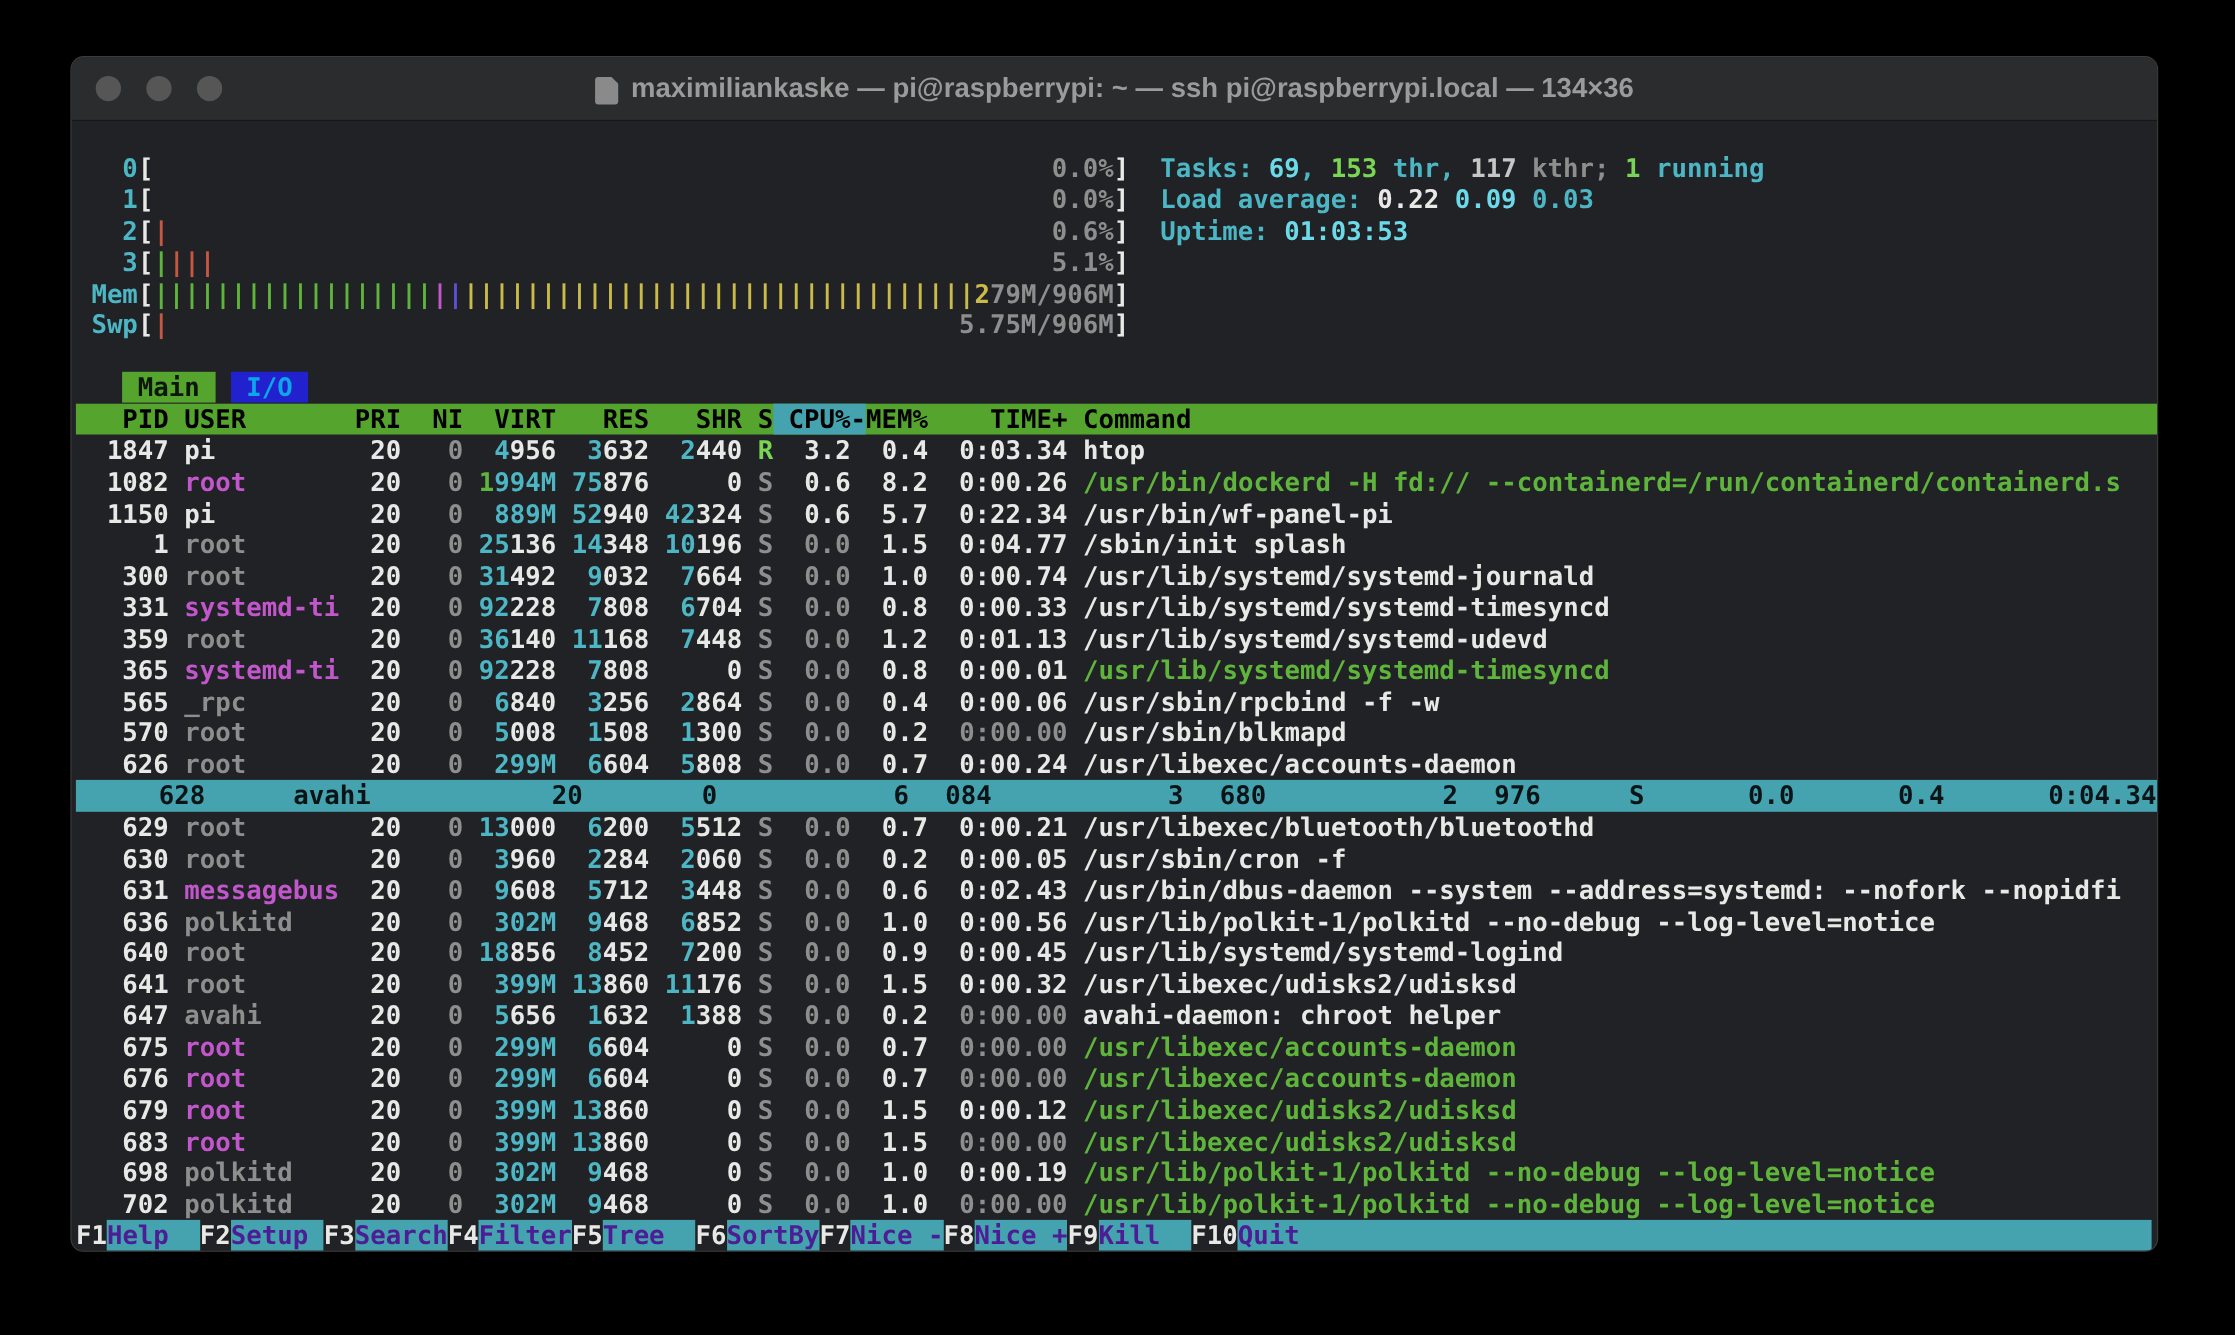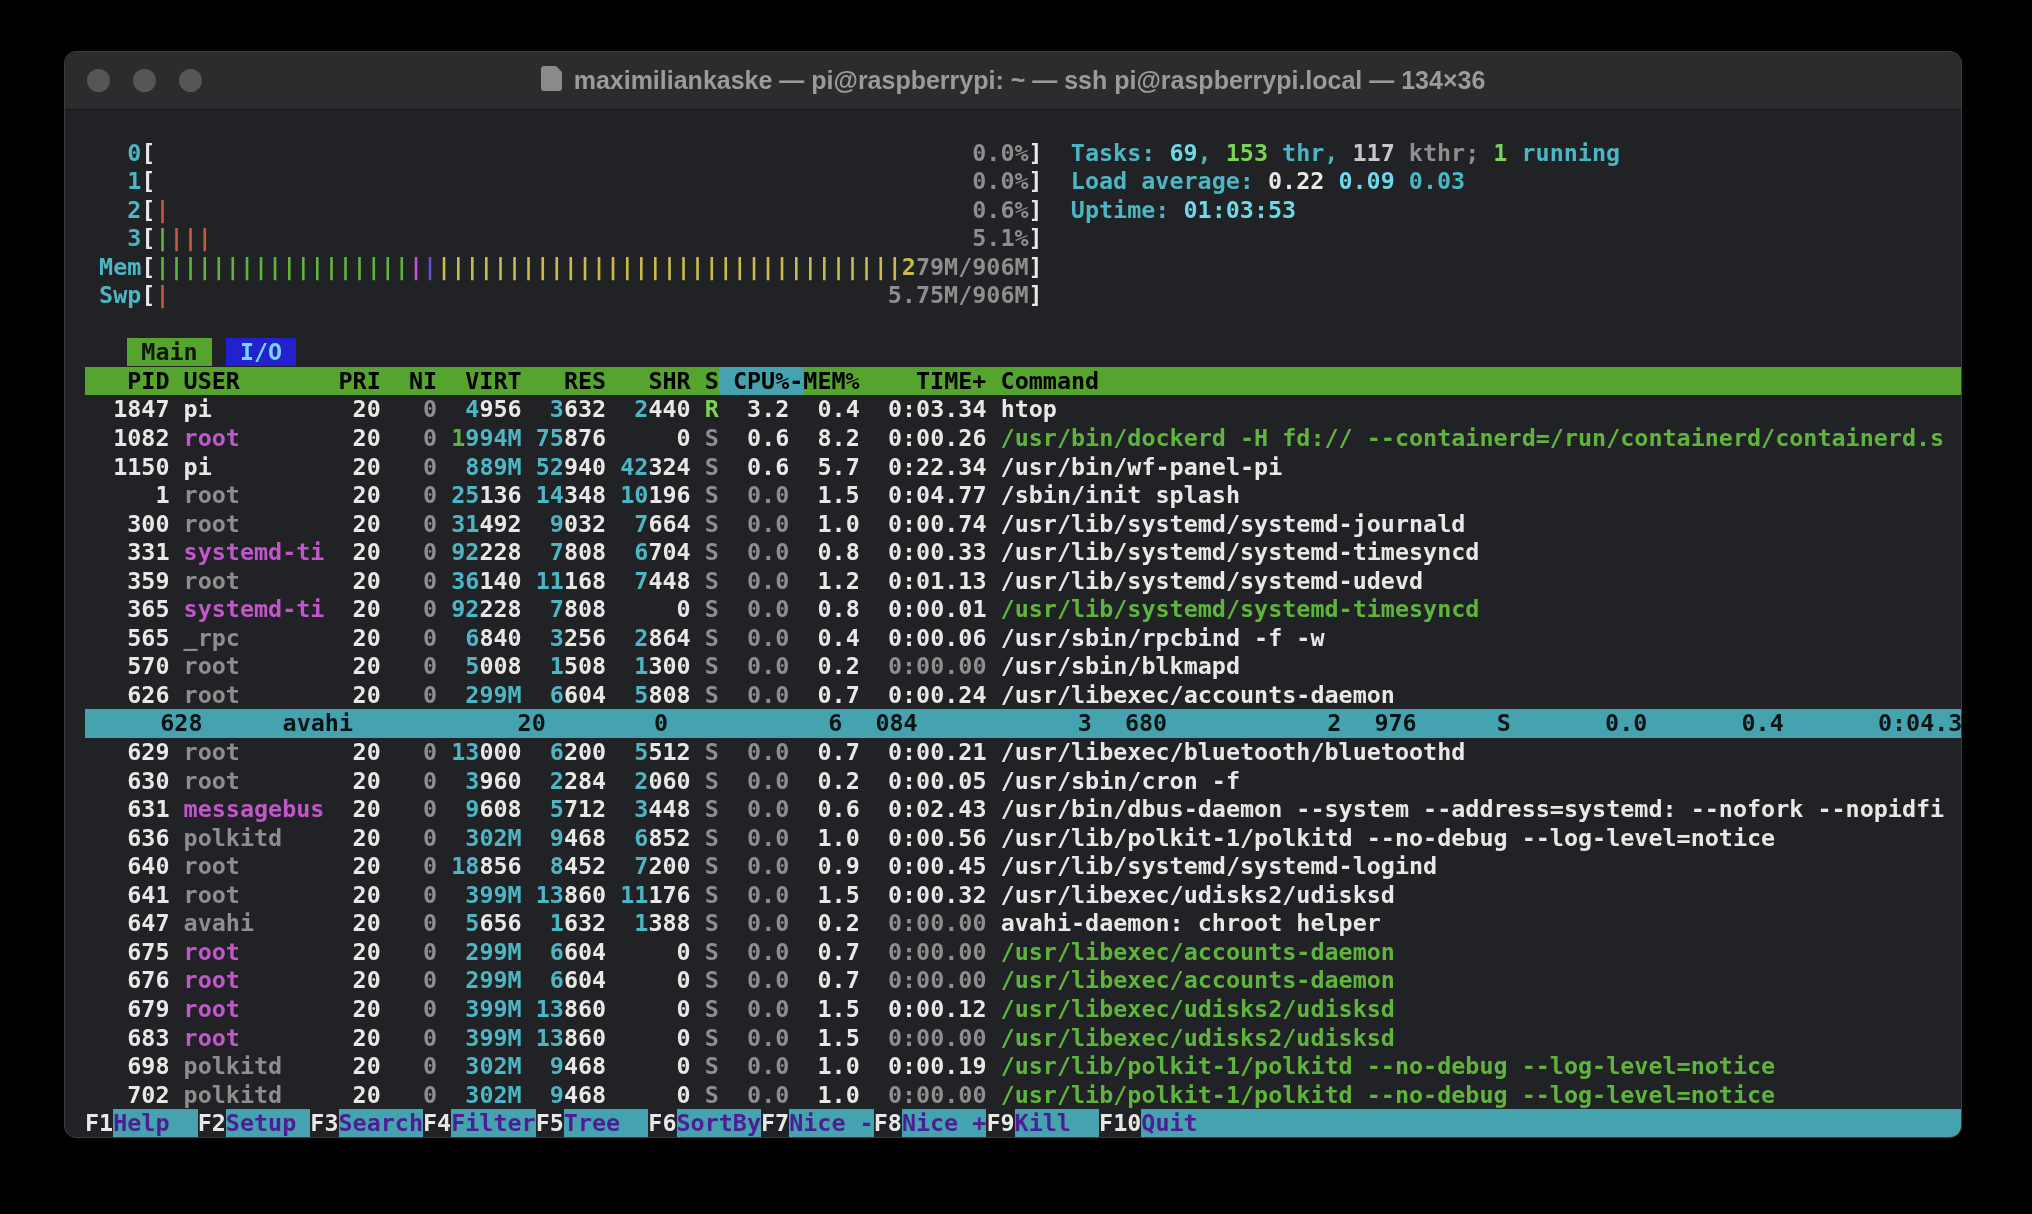--- a/index.html
+++ b/index.html
@@ -22,39 +22,39 @@
   .titlebar {
     height:57px;
     background:var(--titlebar);
     border-bottom:1px solid #171718;
     position:relative;
     display:flex; align-items:center; justify-content:center;
   }
   .lights { position:absolute; left:22px; top:17px; display:flex; gap:23px; }
   .light { width:23px; height:23px; border-radius:50%; background:var(--light_gray); }
   .titlewrap {
-    display:flex; align-items:flex-start; gap:12px;
+    display:flex; align-items:flex-end; gap:12px;
     color:var(--title_text);
     font-family:"Liberation Sans", sans-serif;
     font-size:25px; font-weight:700;
   }
   .doc-icon {
     width:21px; height:25px;
     background:var(--title_text);
     border-radius:3px;
     position:relative; opacity:.85;
   }
   .doc-icon:after {
     content:""; position:absolute; right:-1px; top:-1px;
     border-style:solid; border-width:0 8px 8px 0;
     border-color:transparent var(--titlebar) transparent transparent;
   }
   .term {
     position:absolute; left:0; right:0; top:58px; bottom:0;
-    padding-left:20px;
+    padding-left:4px;
     font-size:23.4px; line-height:28.55px; font-weight:700;
     white-space:pre;
     color:var(--white);
   }
   .row { height:28.55px; }
   .c-white       { color:var(--white); }
   .c-gray        { color:var(--gray); }
   .c-bright_gray { color:var(--bright_gray); }
   .c-cyan        { color:var(--cyan); }
   .c-bright_cyan { color:var(--bright_cyan); }
@@ -63,21 +63,21 @@
   .c-magenta     { color:var(--magenta); }
   .c-yellow      { color:var(--yellow); }
   .c-red         { color:var(--red); }
   .c-violet      { color:var(--violet); }
   .hdr           { background:var(--header_bg); }
   .hdr span      { color:#000000; }
   .hdr .sortcell { background:var(--selection_bg); color:#000000; }
   .sel           { background:var(--selection_bg); }
   .sel span      { color:#0a1416;margin-left:33px; }
   .tab-green     { background:var(--header_bg); color:#0d1708; }
-  .tab-blue      { background:var(--tab_blue); color:#7dd3fc; }
+  .tab-blue      { background:var(--tab_blue); color:#0ea5e9; }
   .fkey-label    { background:var(--selection_bg); color:#4c1d95; }
 </style>
 </head>
 <body>
 
 <div class="window">
   <div class="titlebar">
     <div class="lights">
       <div class="light"></div>
       <div class="light"></div>

